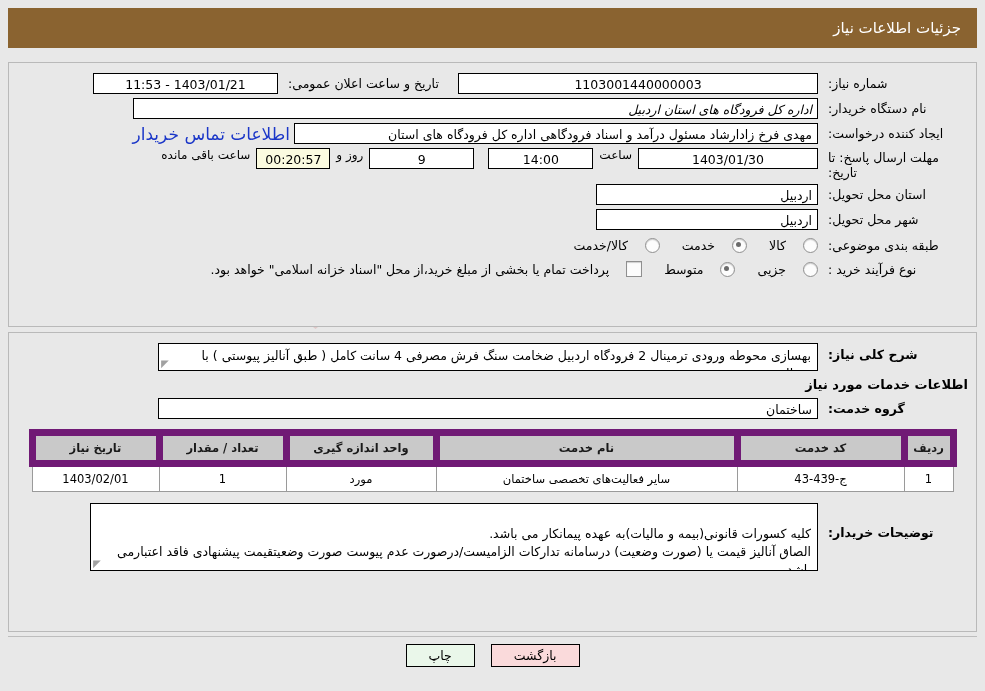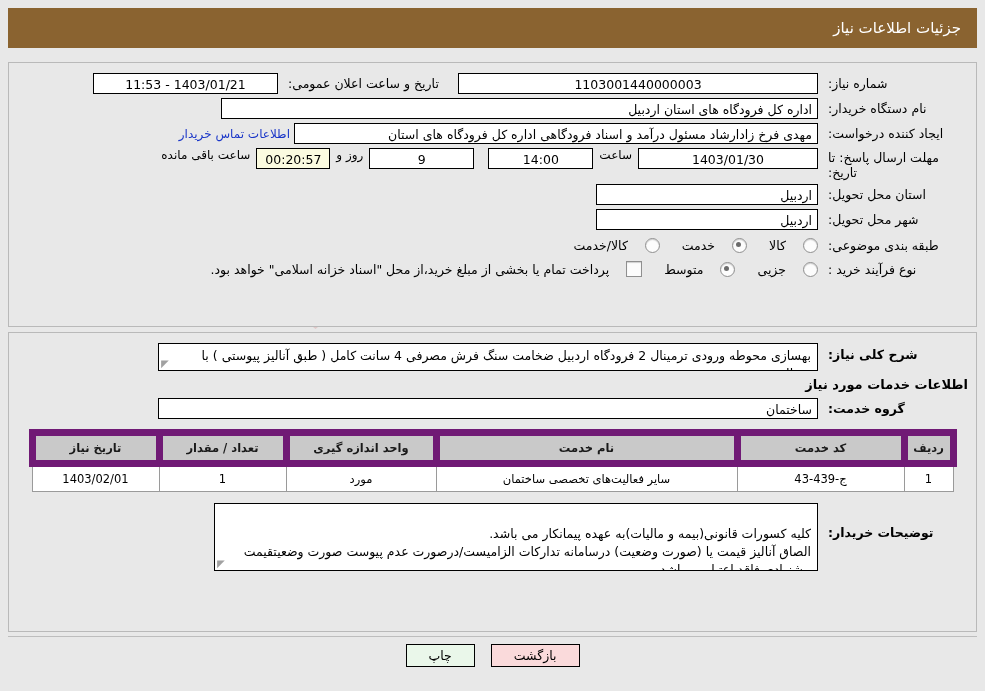--- a/index.html
+++ b/index.html
@@ -72,21 +72,21 @@
   .lbl.b{font-weight:bold;}
   .fld{
     background:#fff;border:1px solid #000;height:21px;line-height:21px;
     padding:0 5px;font-size:12.5px;box-sizing:border-box;
     text-align:right;overflow:hidden;white-space:nowrap;
     font-family:"DejaVu Sans",sans-serif;
   }
   .fld.ctr{text-align:center;}
   .fld.yel{background:#fbfbe0;}
   .inline-note{font-size:12px;padding:0 6px;white-space:nowrap;}
-  .link{color:#1a36c8;font-size:12px;padding:0 4px;white-space:nowrap;cursor:pointer;}
+  .link{color:#1a36c8;font-size:17px;padding:0 4px;white-space:nowrap;cursor:pointer;}
 
   
   .radio{
     width:13px;height:13px;border-radius:50%;
     border:1px solid #8f8f8f;background:#fcfcfc;
     display:inline-block;vertical-align:middle;position:relative;flex:none;
     box-shadow:inset 0 1px 1px rgba(0,0,0,.18);
   }
   .radio.on::after{
     content:"";position:absolute;left:3px;top:3px;width:5px;height:5px;
@@ -157,21 +157,21 @@
 
     <div class="row">
       <div class="lbl">شماره نیاز:</div>
       <div class="fld ctr" style="width:360px;">1103001440000003</div>
       <div class="lbl" style="width:180px;text-align:left;">تاریخ و ساعت اعلان عمومی:</div>
       <div class="fld ctr" style="width:185px;">1403/01/21 - 11:53</div>
     </div>
 
     <div class="row">
       <div class="lbl">نام دستگاه خریدار:</div>
-      <div class="fld" style="width:597px;">اداره کل فرودگاه های استان اردبیل</div>
+      <div class="fld" style="width:685px;font-style:italic;">اداره کل فرودگاه های استان اردبیل</div>
     </div>
 
     <div class="row">
       <div class="lbl">ایجاد کننده درخواست:</div>
       <div class="fld" style="width:524px;">مهدی فرخ زادارشاد مسئول درآمد و اسناد فرودگاهی اداره کل فرودگاه های استان</div>
       <div class="link">اطلاعات تماس خریدار</div>
     </div>
 
     <div class="row" style="align-items:flex-start;">
       <div class="lbl" style="line-height:15px;padding-top:2px;">مهلت ارسال پاسخ: تا تاریخ:</div>
@@ -267,21 +267,21 @@
             <td>مورد</td>
             <td>1</td>
             <td>1403/02/01</td>
           </tr>
         </tbody>
       </table>
     </div>
 
     <div class="row" style="align-items:flex-start;margin-top:11px;">
       <div class="lbl b" style="padding-top:22px;">توضیحات خریدار:</div>
-      <div class="ta" style="width:604px;height:68px;white-space:pre-line;">
+      <div class="ta" style="width:728px;height:68px;white-space:pre-line;">
         <span>کلیه کسورات قانونی(بیمه و مالیات)به عهده پیمانکار می باشد.
 الصاق آنالیز قیمت یا (صورت وضعیت) درسامانه تدارکات الزامیست/درصورت عدم پیوست صورت وضعیتقیمت پیشنهادی فاقد اعتبارمی باشد.</span>
         <span class="grip"></span>
       </div>
     </div>
 
   </div>
 </div>
 
 <div class="hr-line"></div>

